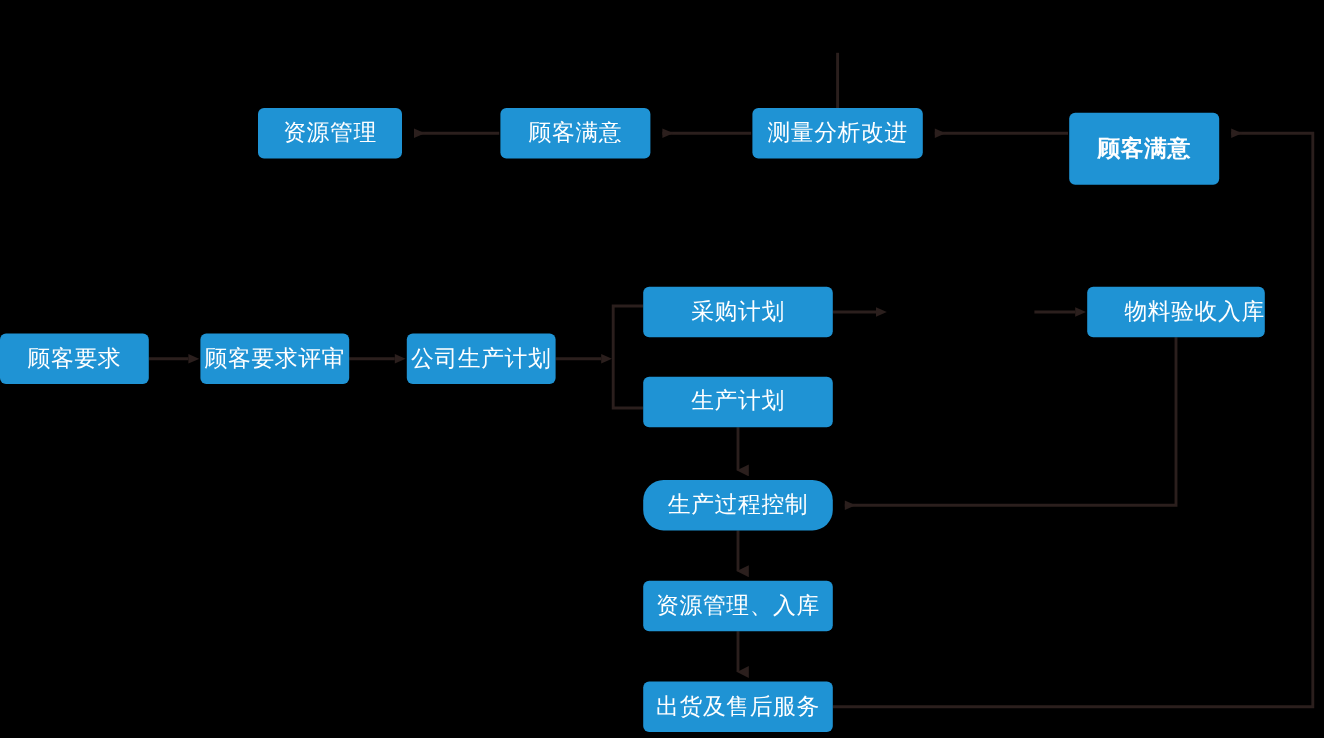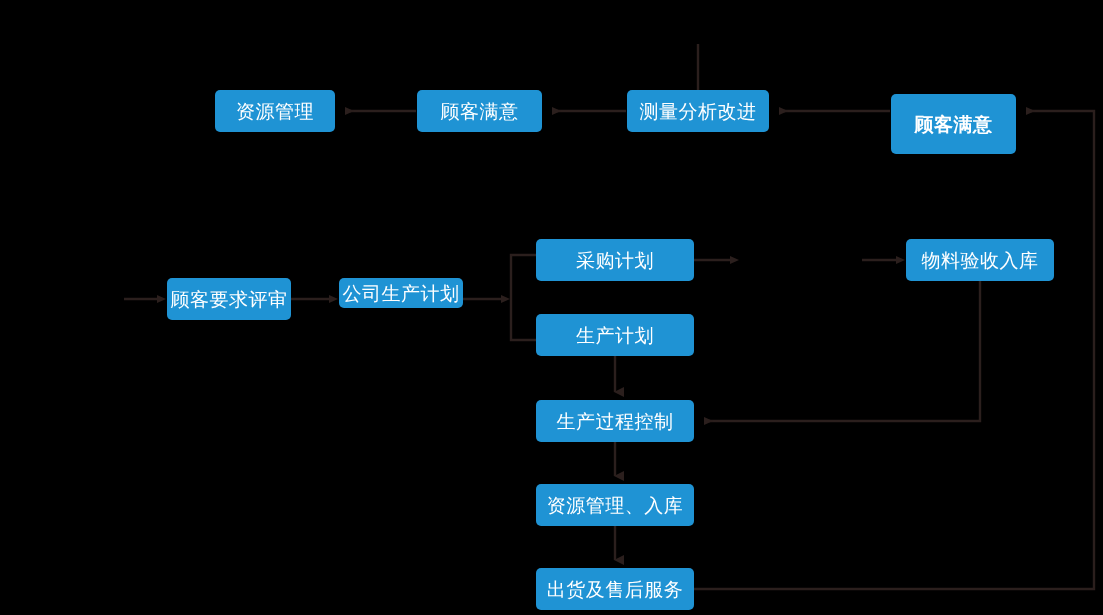--- a/index.html
+++ b/index.html
@@ -102,43 +102,46 @@
   </div>
 
   <div class="node" style="left:627px;top:90px;width:142px;height:42px;justify-content:center;">
     <span>测量分析改进</span>
   </div>
 
   <div class="node" style="left:891px;top:94px;width:125px;height:60px;font-weight:bold;">
     <span>顾客满意</span>
   </div>
 
+  <div class="node" style="left:0px;top:278px;width:124px;height:42px;">
+    <span>顾客要求</span>
+  </div>
 
   <div class="node" style="left:167px;top:278px;width:124px;height:42px;">
     <span>顾客要求评审</span>
   </div>
 
-  <div class="node" style="left:339px;top:278px;width:124px;height:30px;text-align:right;">
+  <div class="node" style="left:339px;top:278px;width:124px;height:42px;text-align:right;">
     <span>公司生产计划</span>
   </div>
 
   <div class="node" style="left:536px;top:239px;width:158px;height:42px;text-align:center;">
     <span>采购计划</span>
   </div>
 
 
-  <div class="node" style="left:906px;top:239px;width:148px;height:42px;">
+  <div class="node" style="left:906px;top:239px;width:148px;height:42px;justify-content:flex-end;">
     <span>物料验收入库</span>
   </div>
 
-  <div class="node" style="left:536px;top:314px;width:158px;height:42px;">
+  <div class="node" style="left:536px;top:314px;width:158px;height:42px;font-family:Liberation Mono, monospace;">
     <span>生产计划</span>
   </div>
 
-  <div class="node" style="left:536px;top:400px;width:158px;height:42px;">
+  <div class="node" style="left:536px;top:400px;width:158px;height:42px;border-radius:17px;">
     <span>生产过程控制</span>
   </div>
 
   <div class="node" style="left:536px;top:484px;width:158px;height:42px;">
     <span>资源管理、入库</span>
   </div>
 
   <div class="node" style="left:536px;top:568px;width:158px;height:42px;">
     <span>出货及售后服务</span>
   </div>

